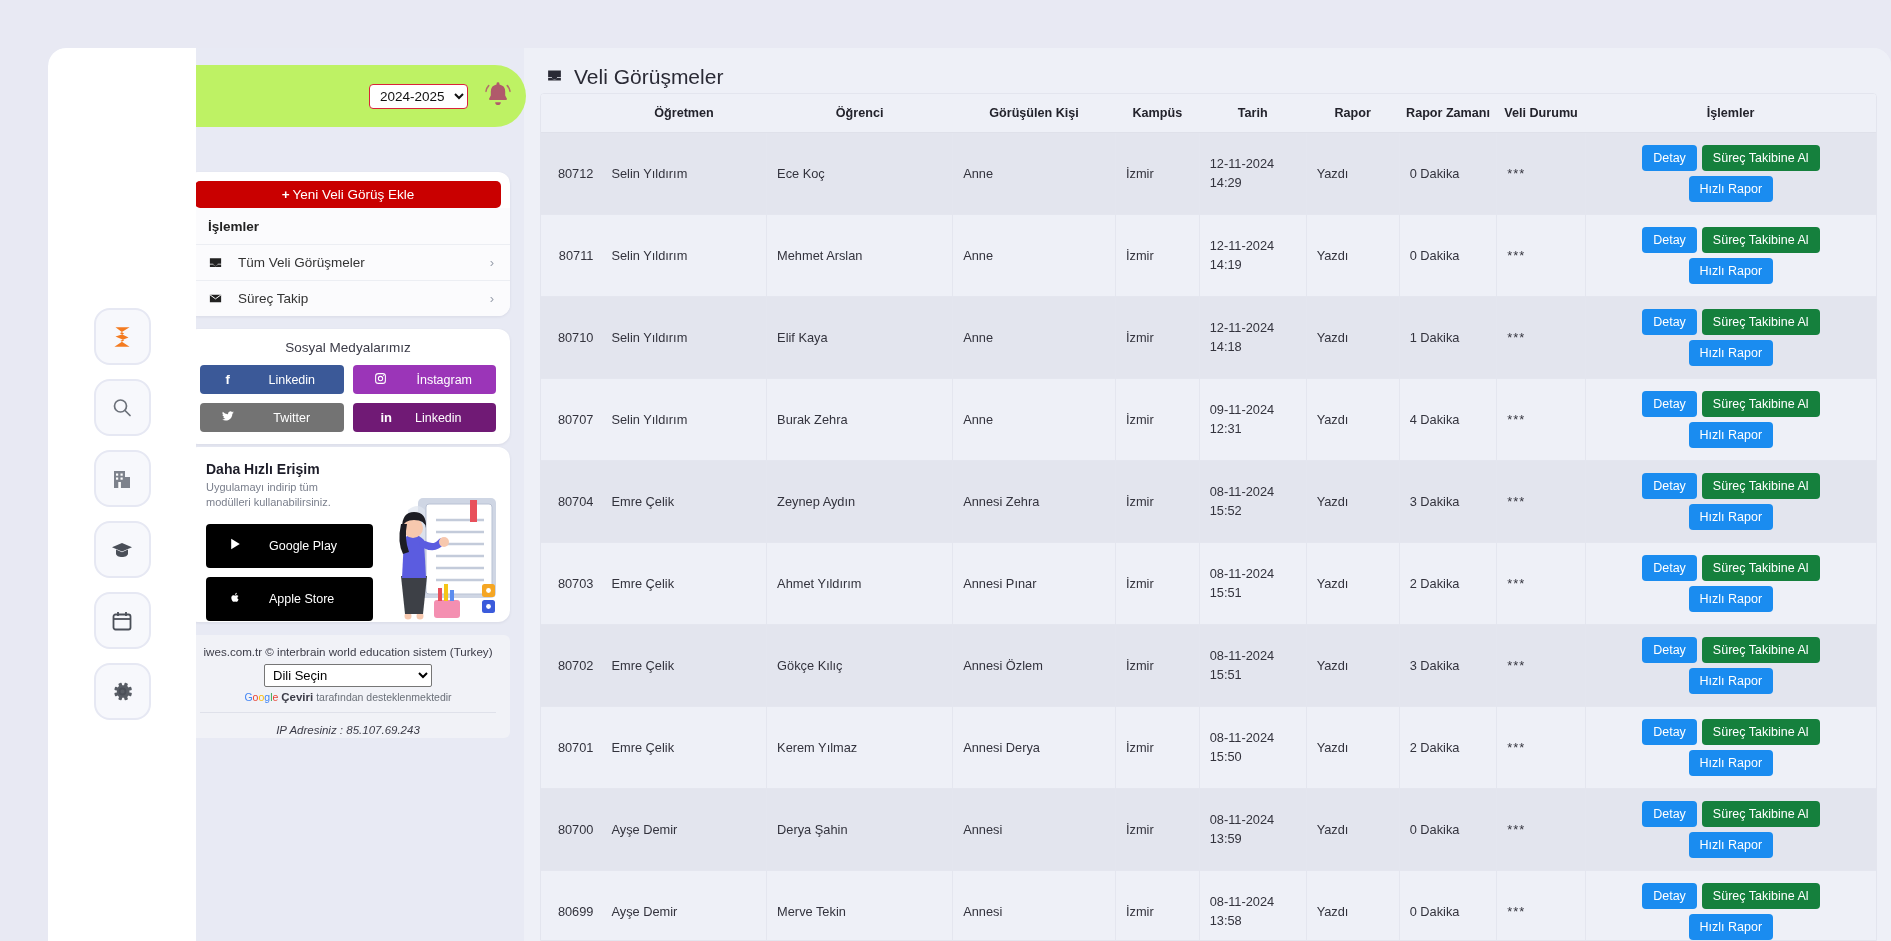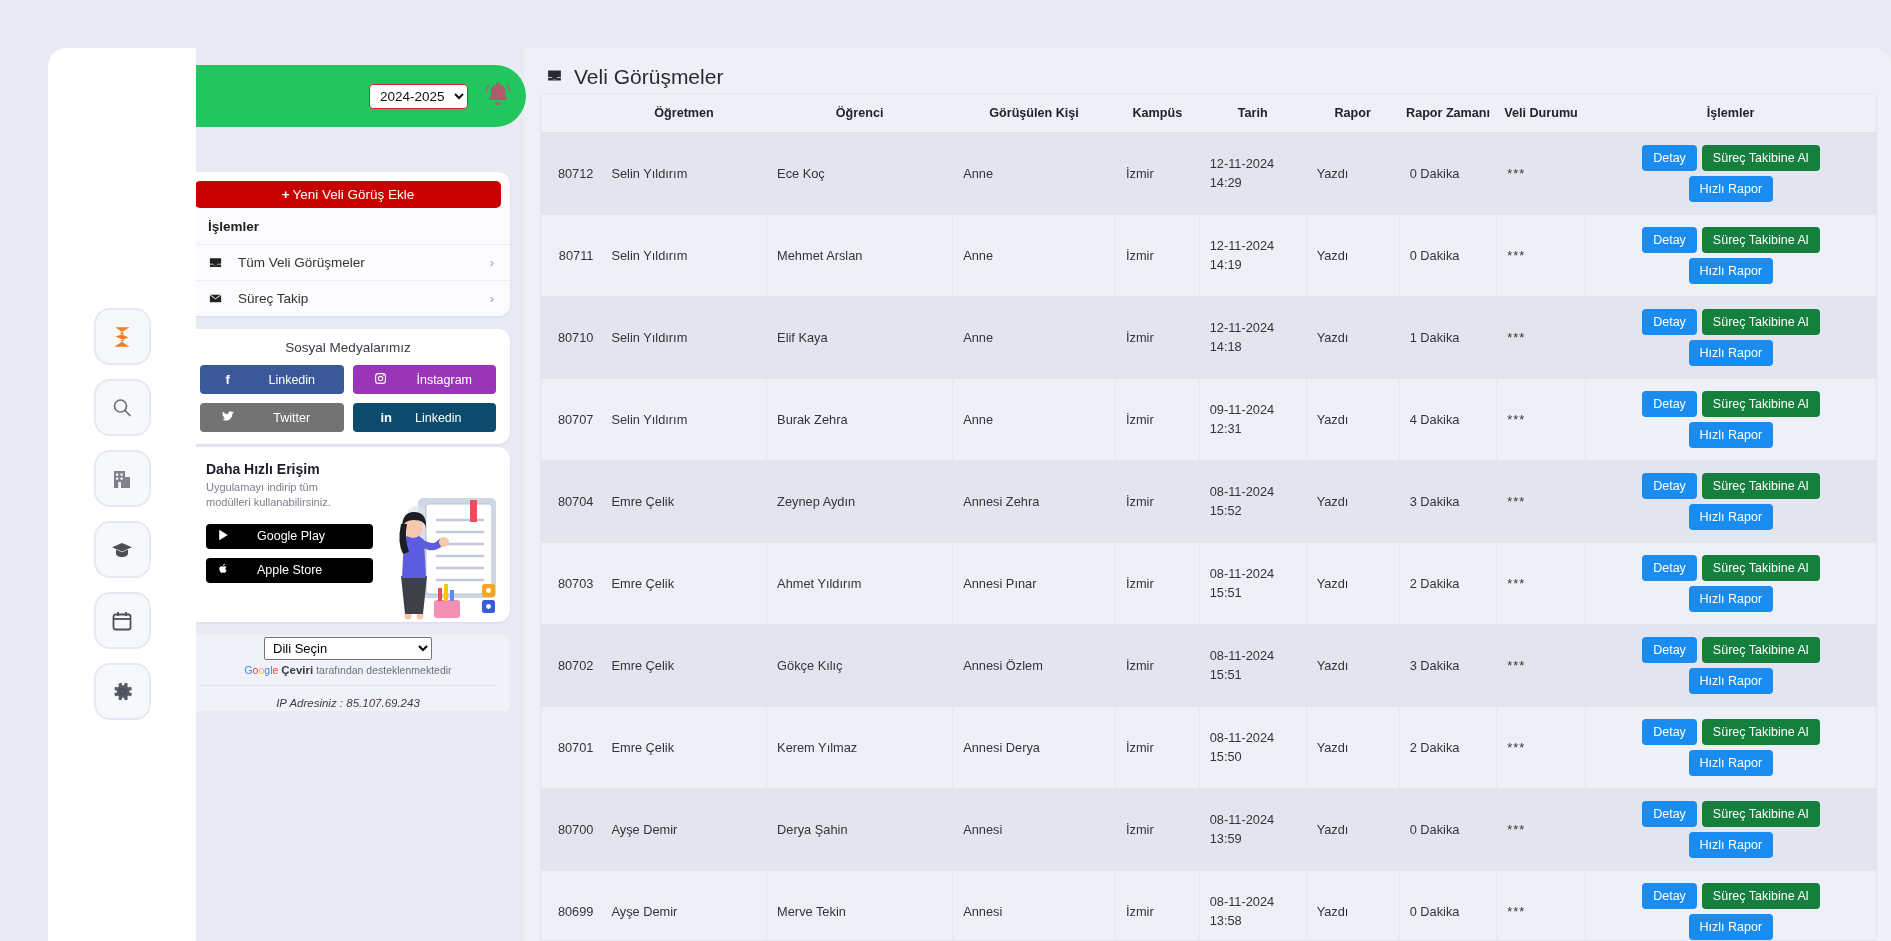--- a/index.html
+++ b/index.html
@@ -55,21 +55,21 @@
     background: #e8eaf4;
     padding: 0;
     z-index: 3;
   }
 
   
   #topbar {
     position: absolute;
     left: -64px; top: 17px;
     width: 418px; height: 62px;
-    background: #22c55e;
+    background: #bef264;
     border-radius: 31px;
     display: flex; align-items: center; justify-content: flex-end;
     padding-right: 12px; gap: 14px;
     z-index: 8;
   }
   .year-select {
     font-family: "Liberation Sans", sans-serif;
     font-size: 13.5px;
     color: #111;
     padding: 3px 6px;
@@ -134,31 +134,31 @@
   .soc {
     height: 29px; border-radius: 4px;
     display: flex; align-items: center; justify-content: center; gap: 26px;
     color: #fff; font-size: 12.5px; cursor: pointer;
   }
   .soc .sico { font-weight: 700; font-size: 13px; width: 14px; text-align: center; }
   .soc .slab { min-width: 62px; text-align: center; }
   .fb { background: #3b5998; }
   .ig { background: #9b35b8; }
   .tw { background: #737373; }
-  .li { background: #0c4a6e; gap: 14px; }
+  .li { background: #701a75; gap: 14px; }
 
   
   #promo-card { position: absolute; left: 0; right: 0; top: 399px; height: 175px; padding: 14px 0 0 0; }
   .promo-h { font-size: 14px; font-weight: 700; color: #1c1c28; padding: 0 20px; }
   .promo-p { font-size: 11px; color: #7a7f8c; padding: 3px 20px 0 20px; line-height: 1.35; width: 190px;}
   .store-btns { padding: 14px 0 0 20px; display: flex; flex-direction: column; gap: 9px; }
   .store {
-    width: 167px; height: 25px; background: #000; color: #fff;
+    width: 167px; height: 44px; background: #000; color: #fff;
     border-radius: 4px; display: flex; align-items: center; gap: 28px;
-    font-size: 12.5px; cursor: pointer; padding-left: 12px;
+    font-size: 12.5px; cursor: pointer; padding-left: 24px;
   }
   .promo-art { position: absolute; right: 8px; bottom: 0; width: 128px; height: 132px; }
 
   
   #footer-card {
     position: absolute; left: 14px; right: 14px; top: 587px;
     background: #f1f2f7; border-radius: 6px; overflow: hidden;
   }
   .fcopy { text-align: center; font-size: 11.6px; color: #3b3b47; padding: 10px 6px 4px 6px; }
   .flang { text-align: center; padding: 2px 0 2px 0; }
@@ -424,20 +424,21 @@
         <rect x="108" y="110" width="13" height="13" rx="2.5" fill="#3b5bdb"></rect>
         <circle cx="114.5" cy="116.5" r="2.4" fill="#fff"></circle>
         <rect x="60" y="110" width="26" height="18" rx="3" fill="#f48fb1"></rect>
         <rect x="64" y="98" width="4" height="13" fill="#e8505b"></rect>
         <rect x="70" y="94" width="4" height="17" fill="#f5c518"></rect>
         <rect x="76" y="100" width="4" height="11" fill="#5b8def"></rect>
       </svg>
     </div>
 
     <div id="footer-card">
+      <div class="fcopy">iwes.com.tr © interbrain world education sistem (Turkey)</div>
       <div class="flang">
         <select class="lang-select"><option>Dili Seçin</option></select>
       </div>
       <div class="fgoogle">
         <span><span class="g1">G</span><span class="g2">o</span><span class="g3">o</span><span class="g4">g</span><span class="g5">l</span><span class="g6">e</span></span>
         <b>Çeviri</b>
         <span>tarafından desteklenmektedir</span>
       </div>
       <div class="fdiv"></div>
       <div class="fip">IP Adresiniz : 85.107.69.243</div>

